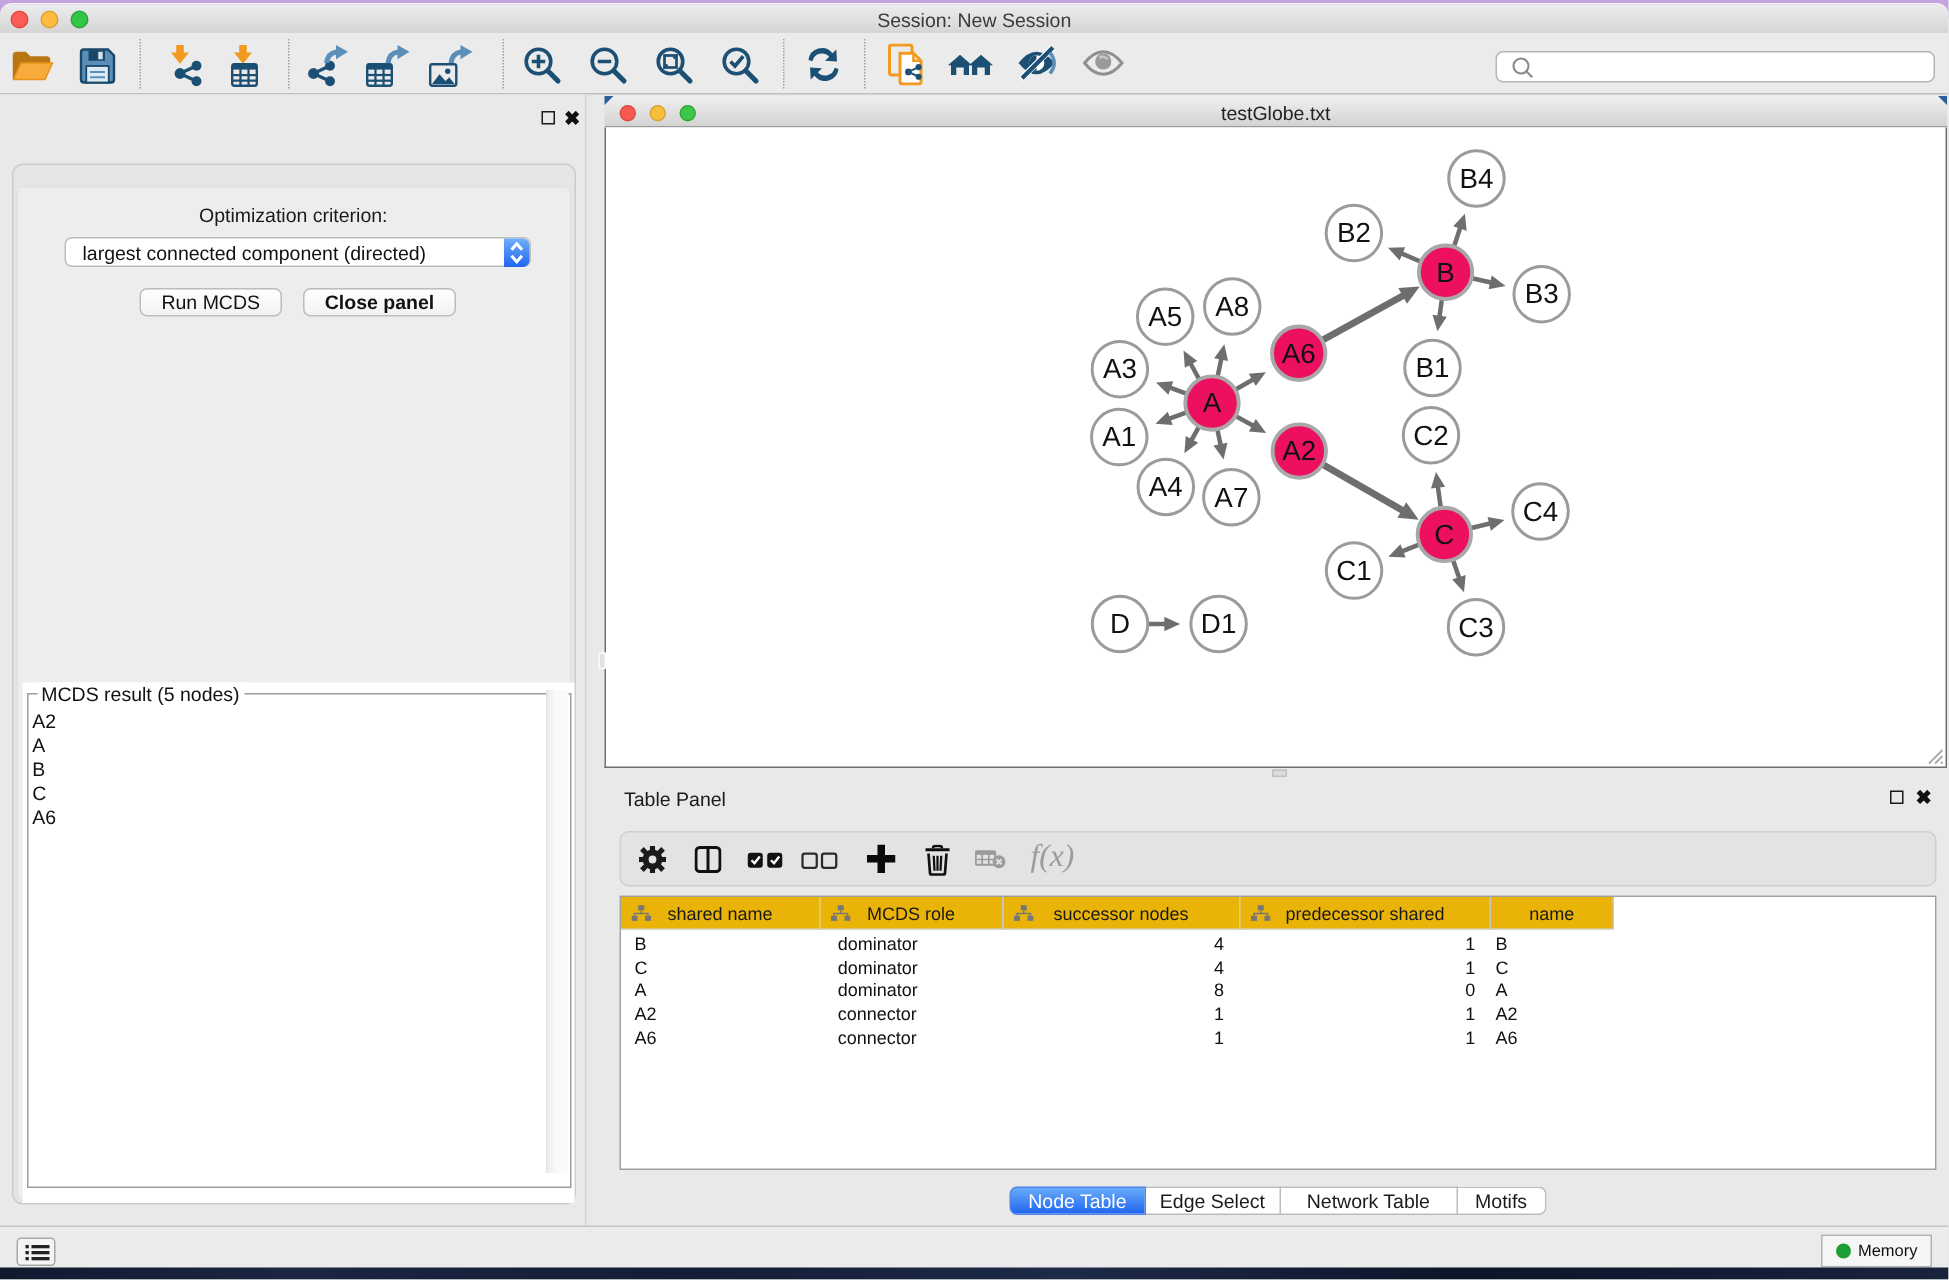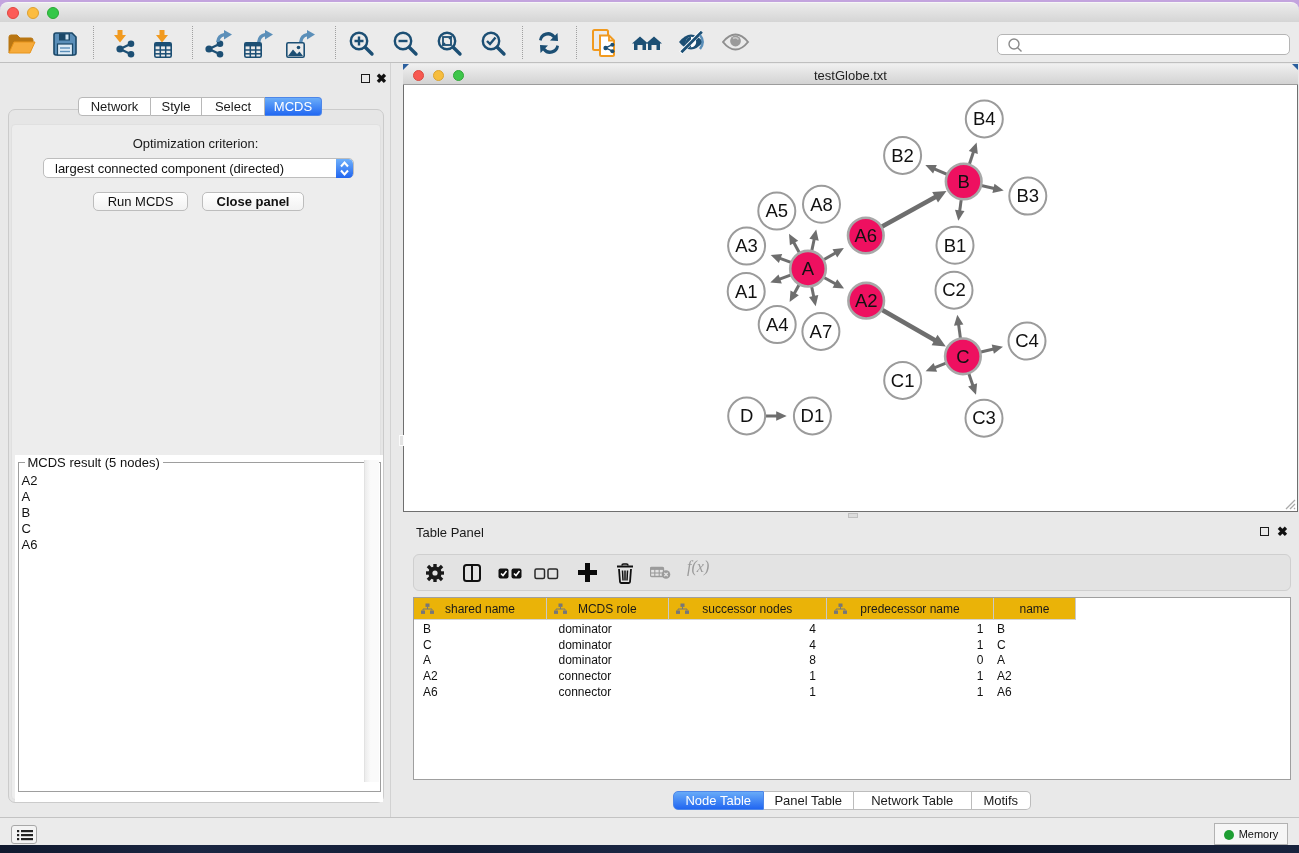--- a/index.html
+++ b/index.html
@@ -56,20 +56,21 @@
 #membtn { position:absolute; right:11px; top:5px; width:74px; height:22px; background:#f6f6f6; border:1px solid #b2b2b2; font-size:11px; color:#111; text-align:center; line-height:20px; }
 #deskBot { left:0; top:845px; width:1299px; height:8px; background:linear-gradient(90deg,#10192e,#1a2642 15%,#121d36 35%,#1d2a48 55%,#0c1428 75%,#18233e 100%); }
 svg { display:block; }
 </style></head><body>
 
 <div class="abs" id="deskTop"></div>
 <div class="abs" id="titlebar">
   <div class="tl" style="left:7px; background:#fc5b57; border:0.5px solid #e2463f;"></div>
   <div class="tl" style="left:27px; background:#fcbc3f; border:0.5px solid #dfa02f;"></div>
   <div class="tl" style="left:47px; background:#33c748; border:0.5px solid #2aa834;"></div>
+  <div class="abs" id="title" style="top:3px;">Session: New Session</div>
 </div>
 
 <div class="abs" id="toolbar">
 <div class="tsep" style="left:93px;"></div>
 <div class="tsep" style="left:192px;"></div>
 <div class="tsep" style="left:335px;"></div>
 <div class="tsep" style="left:522px;"></div>
 <div class="tsep" style="left:576px;"></div>
 <svg class="abs" style="left:7px; top:9px;" width="30" height="26" viewBox="0 0 30 26">
       <path d="M2 22 L2 6 Q2 4 4 4 L10 4 L13 7 L24 7 Q26 7 26 9 L26 11" fill="#b97613" stroke="#b97613" stroke-width="1"></path>
@@ -214,26 +215,20 @@
       </svg>
     </div>
 </div>
 
 <div class="abs" id="cpanel">
   <div class="dockhdr abs" style="left:13px; top:9px;margin-top:36px;">Control Panel</div>
   <div class="fltbox" style="left:361px; top:11px;"></div>
   <div class="xclose" style="left:376px; top:10px;">✖</div>
   <div class="abs" id="cp-outer"></div>
   <div class="abs" id="cp-inner"></div>
-  <div class="tabrow" style="left:78px; top:34px;">
-    <div class="tab first" style="width:73px;">Network</div>
-    <div class="tab" style="width:51px;">Style</div>
-    <div class="tab" style="width:63px;">Select</div>
-    <div class="tab sel last" style="width:57px;">MCDS</div>
-  </div>
   <div class="abs" id="dropdown">
       <span>largest connected component (directed)</span>
     <div id="ddbtn">
         <svg width="17" height="19">
           <path d="M5 7.5 L8.5 3.5 L12 7.5" fill="none" stroke="#fff" stroke-width="2"></path>
           <path d="M5 11.5 L8.5 15.5 L12 11.5" fill="none" stroke="#fff" stroke-width="2"></path>
         </svg>
       </div>
   </div>
   <div class="abs" id="optlabel">Optimization criterion:</div>
@@ -394,21 +389,21 @@
       </svg>
 <svg style="position:absolute; left:236px; top:10px;" width="21" height="15" viewBox="0 0 21 15">
         <rect x="0.5" y="2.5" width="13" height="9" rx="1" fill="none" stroke="#9b9b9b" stroke-width="1.3"></rect>
 <rect x="0.5" y="2.5" width="13" height="2.4" fill="#9b9b9b"></rect>
 <line x1="4.8" y1="3" x2="4.8" y2="11.5" stroke="#9b9b9b" stroke-width="1.1"></line>
 <line x1="9.2" y1="3" x2="9.2" y2="11.5" stroke="#9b9b9b" stroke-width="1.1"></line>
 <line x1="1" y1="8" x2="13.5" y2="8" stroke="#9b9b9b" stroke-width="1.1"></line>
 <circle cx="16" cy="9.5" r="4.3" fill="#9b9b9b"></circle>
 <path d="M14.3 7.8 L17.7 11.2 M17.7 7.8 L14.3 11.2" stroke="#e3e3e3" stroke-width="1.3"></path>
       </svg>
-<div style="position:absolute; left:273px; top:3px; font-family:'Liberation Serif',serif; font-style:italic; font-size:16px; color:#9b9b9b;">f(x)</div>
+<div style="position:absolute; left:273px; top:3px; font-family:'Liberation Serif',serif; font-style:italic; font-size:21px; color:#9b9b9b;">f(x)</div>
     </div>
   <div class="abs" id="tbl">
 <div class="th" style="left:0.0px; width:133.0px;">
         <svg width="13" height="12" style="position:absolute; left:7px; top:5px;">
           <g fill="#777">
             <rect x="4.5" y="0.5" width="4" height="3.4"></rect>
             <rect x="0" y="7.5" width="4" height="3.4"></rect>
             <rect x="9" y="7.5" width="4" height="3.4"></rect>
           </g>
           <path d="M6.5 4 L6.5 6 M2 7.5 L2 6 L11 6 L11 7.5" stroke="#777" stroke-width="1" fill="none"></path>
@@ -439,21 +434,21 @@
       </div>
 <div class="th" style="left:413.0px; width:167.0px;">
         <svg width="13" height="12" style="position:absolute; left:7px; top:5px;">
           <g fill="#777">
             <rect x="4.5" y="0.5" width="4" height="3.4"></rect>
             <rect x="0" y="7.5" width="4" height="3.4"></rect>
             <rect x="9" y="7.5" width="4" height="3.4"></rect>
           </g>
           <path d="M6.5 4 L6.5 6 M2 7.5 L2 6 L11 6 L11 7.5" stroke="#777" stroke-width="1" fill="none"></path>
         </svg>
-        <div class="lbl">predecessor name</div>
+        <div class="lbl">predecessor shared</div>
       </div>
 <div class="th" style="left:580.0px; width:82.0px;">
         <div class="lbl">name</div>
       </div>
 <div class="trow" style="left:9px; top:24.0px;">B</div>
 <div class="trow" style="left:144.5px; top:24.0px;">dominator</div>
 <div class="trow" style="left:252px; top:24.0px; width:150px; text-align:right;">4</div>
 <div class="trow" style="left:419.5px; top:24.0px; width:150px; text-align:right;">1</div>
 <div class="trow" style="left:583px; top:24.0px;">B</div>
 <div class="trow" style="left:9px; top:39.7px;">C</div>
@@ -472,21 +467,21 @@
 <div class="trow" style="left:419.5px; top:71.1px; width:150px; text-align:right;">1</div>
 <div class="trow" style="left:583px; top:71.1px;">A2</div>
 <div class="trow" style="left:9px; top:86.8px;">A6</div>
 <div class="trow" style="left:144.5px; top:86.8px;">connector</div>
 <div class="trow" style="left:252px; top:86.8px; width:150px; text-align:right;">1</div>
 <div class="trow" style="left:419.5px; top:86.8px; width:150px; text-align:right;">1</div>
 <div class="trow" style="left:583px; top:86.8px;">A6</div>
   </div>
   <div class="btabs" style="left:270px;">
     <div class="btab" style="width:90.5px; border-left:1px solid #bcbcbc; border-radius:5px 0 0 5px; background:linear-gradient(#68abf8,#2166f1); color:#fff; border-color:#4d86e8;">Node Table</div>
-    <div class="btab" style="width:90.5px;">Panel Table</div>
+    <div class="btab" style="width:90.5px;">Edge Select</div>
     <div class="btab" style="width:117.5px;">Network Table</div>
     <div class="btab" style="width:59.5px; border-radius:0 5px 5px 0;">Motifs</div>
   </div>
 </div>
 
 <div class="abs" id="statusbar">
   <div id="listbtn">
       <svg width="24" height="17" style="position:absolute;left:1px;top:1px;">
         <g fill="#222">
           <rect x="4" y="3" width="2.2" height="2.2"></rect>

